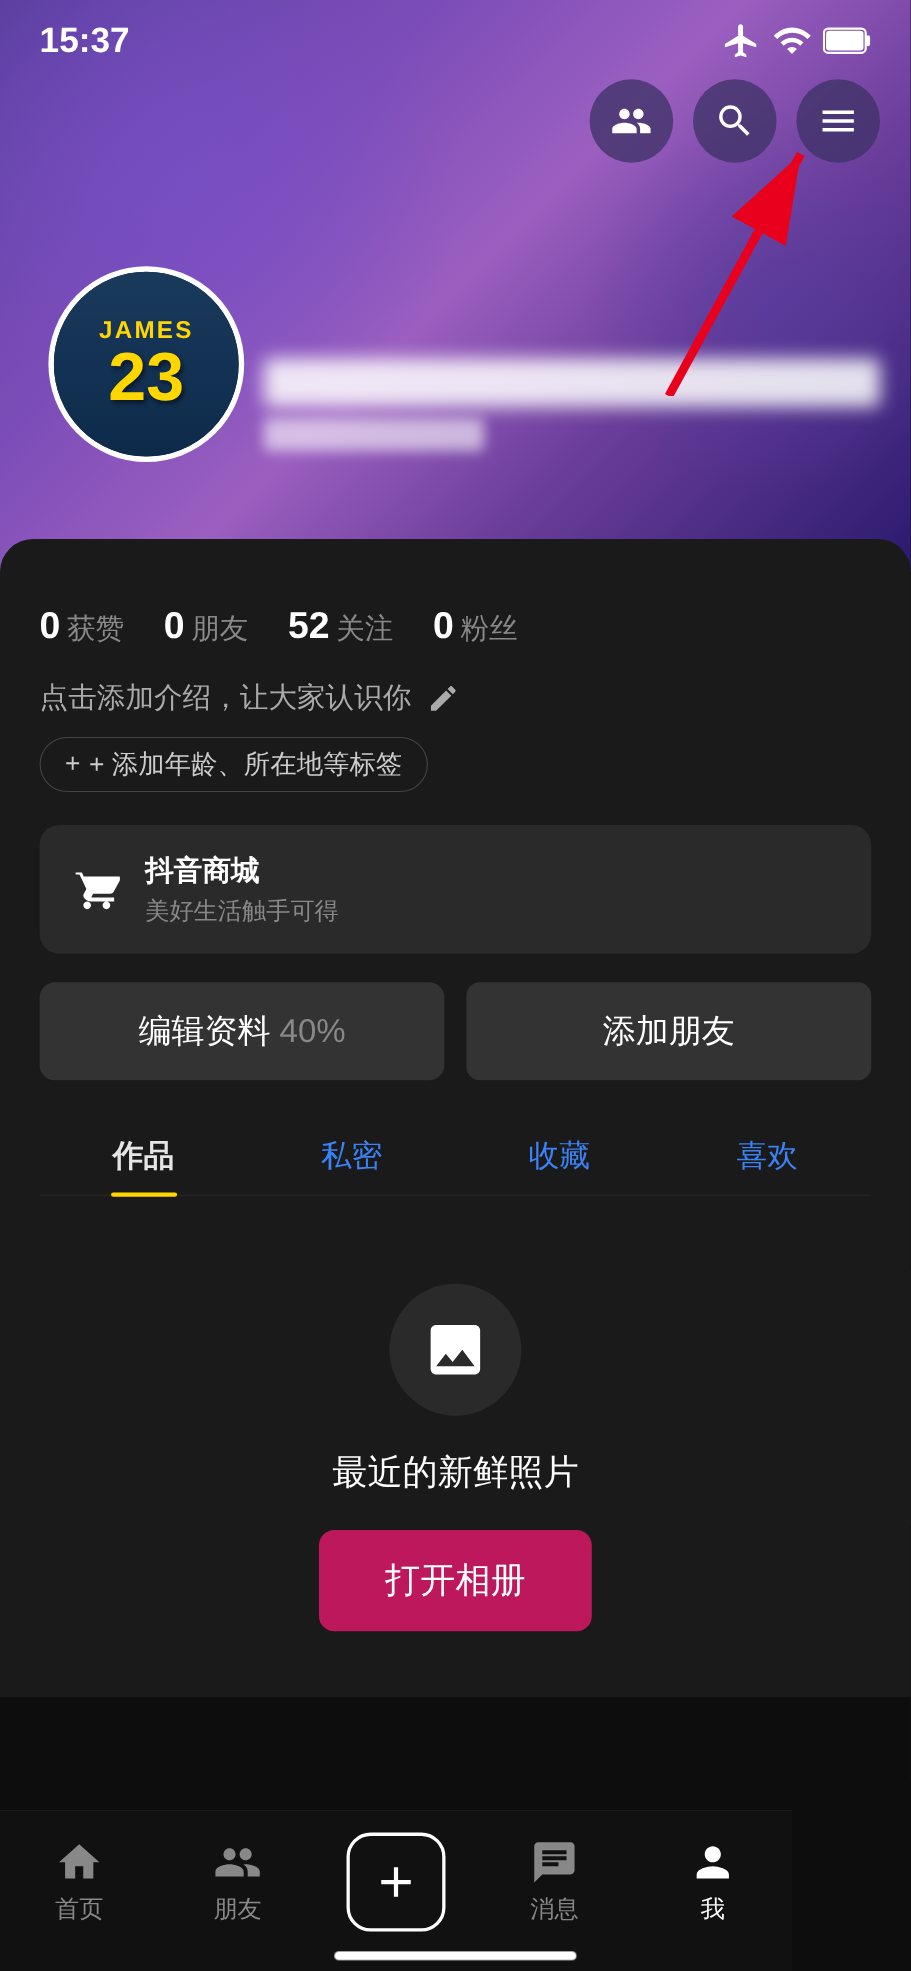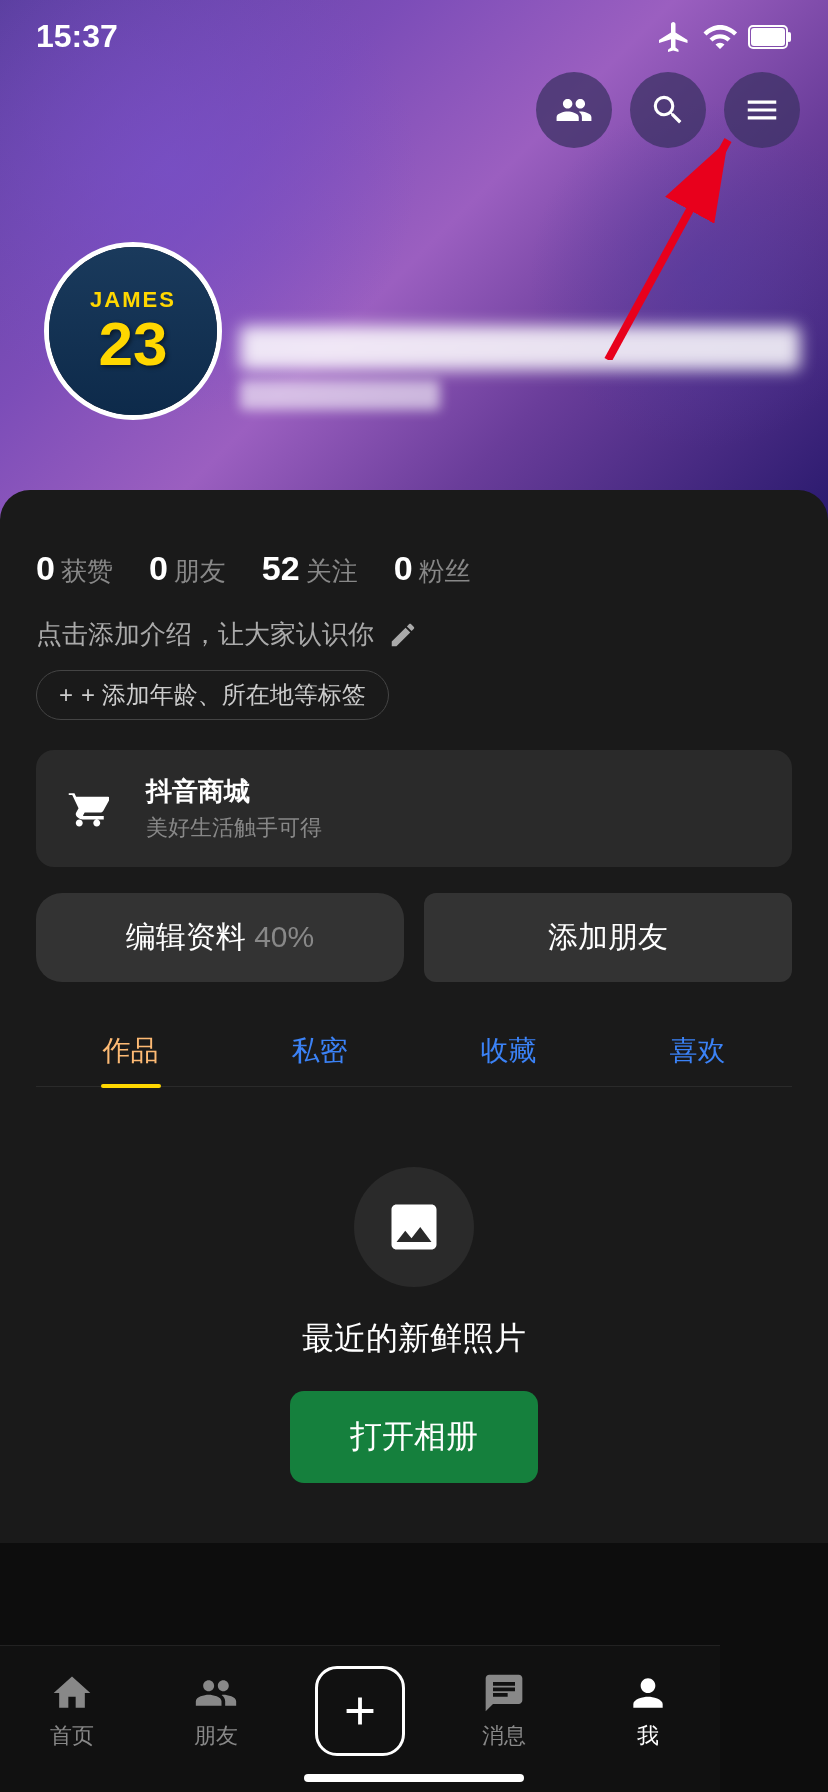--- a/index.html
+++ b/index.html
@@ -234,21 +234,21 @@
       gap: 20px;
       margin-bottom: 26px;
     }
     .quick-link-card {
       flex: 1;
       background: #2a2a2a;
       border-radius: 18px;
       padding: 24px 26px;
       display: flex;
       align-items: center;
-      gap: 32px;
+      gap: 18px;
       cursor: pointer;
     }
     .quick-link-icon {
       width: 52px;
       height: 52px;
       display: flex;
       align-items: center;
       justify-content: center;
     }
     .quick-link-icon svg {
@@ -268,21 +268,21 @@
     
     .action-buttons {
       display: flex;
       gap: 20px;
       margin-bottom: 30px;
     }
     .btn-edit {
       flex: 1;
       background: #333;
       border: none;
-      border-radius: 26px;
+      border-radius: 14px;
       padding: 24px 0;
       font-size: 30px;
       color: #fff;
       cursor: pointer;
       text-align: center;
     }
     .btn-edit span.pct {
       color: #888;
     }
     .btn-add-friend {
@@ -306,22 +306,22 @@
     .tab-item {
       flex: 1;
       text-align: center;
       padding: 20px 0 16px 0;
       font-size: 28px;
       color: #3b82f6;
       cursor: pointer;
       position: relative;
     }
     .tab-item.active {
-      color: #fdba74;
-      font-weight: 400;
+      color: #e5e5e5;
+      font-weight: 700;
     }
     .tab-item.active::after {
       content: '';
       position: absolute;
       bottom: -1.5px;
       left: 50%;
       transform: translateX(-50%);
       width: 60px;
       height: 4px;
       background: #ffd700;
@@ -349,21 +349,21 @@
     .empty-icon-wrap svg {
       fill: #fff;
     }
     .empty-title {
       font-size: 32px;
       color: #fff;
       margin-bottom: 30px;
       font-weight: 500;
     }
     .open-album-btn {
-      background: #15803d;
+      background: #be185d;
       border: none;
       border-radius: 14px;
       padding: 24px 60px;
       font-size: 32px;
       color: #fff;
       cursor: pointer;
     }
 
     
     .bottom-nav {

